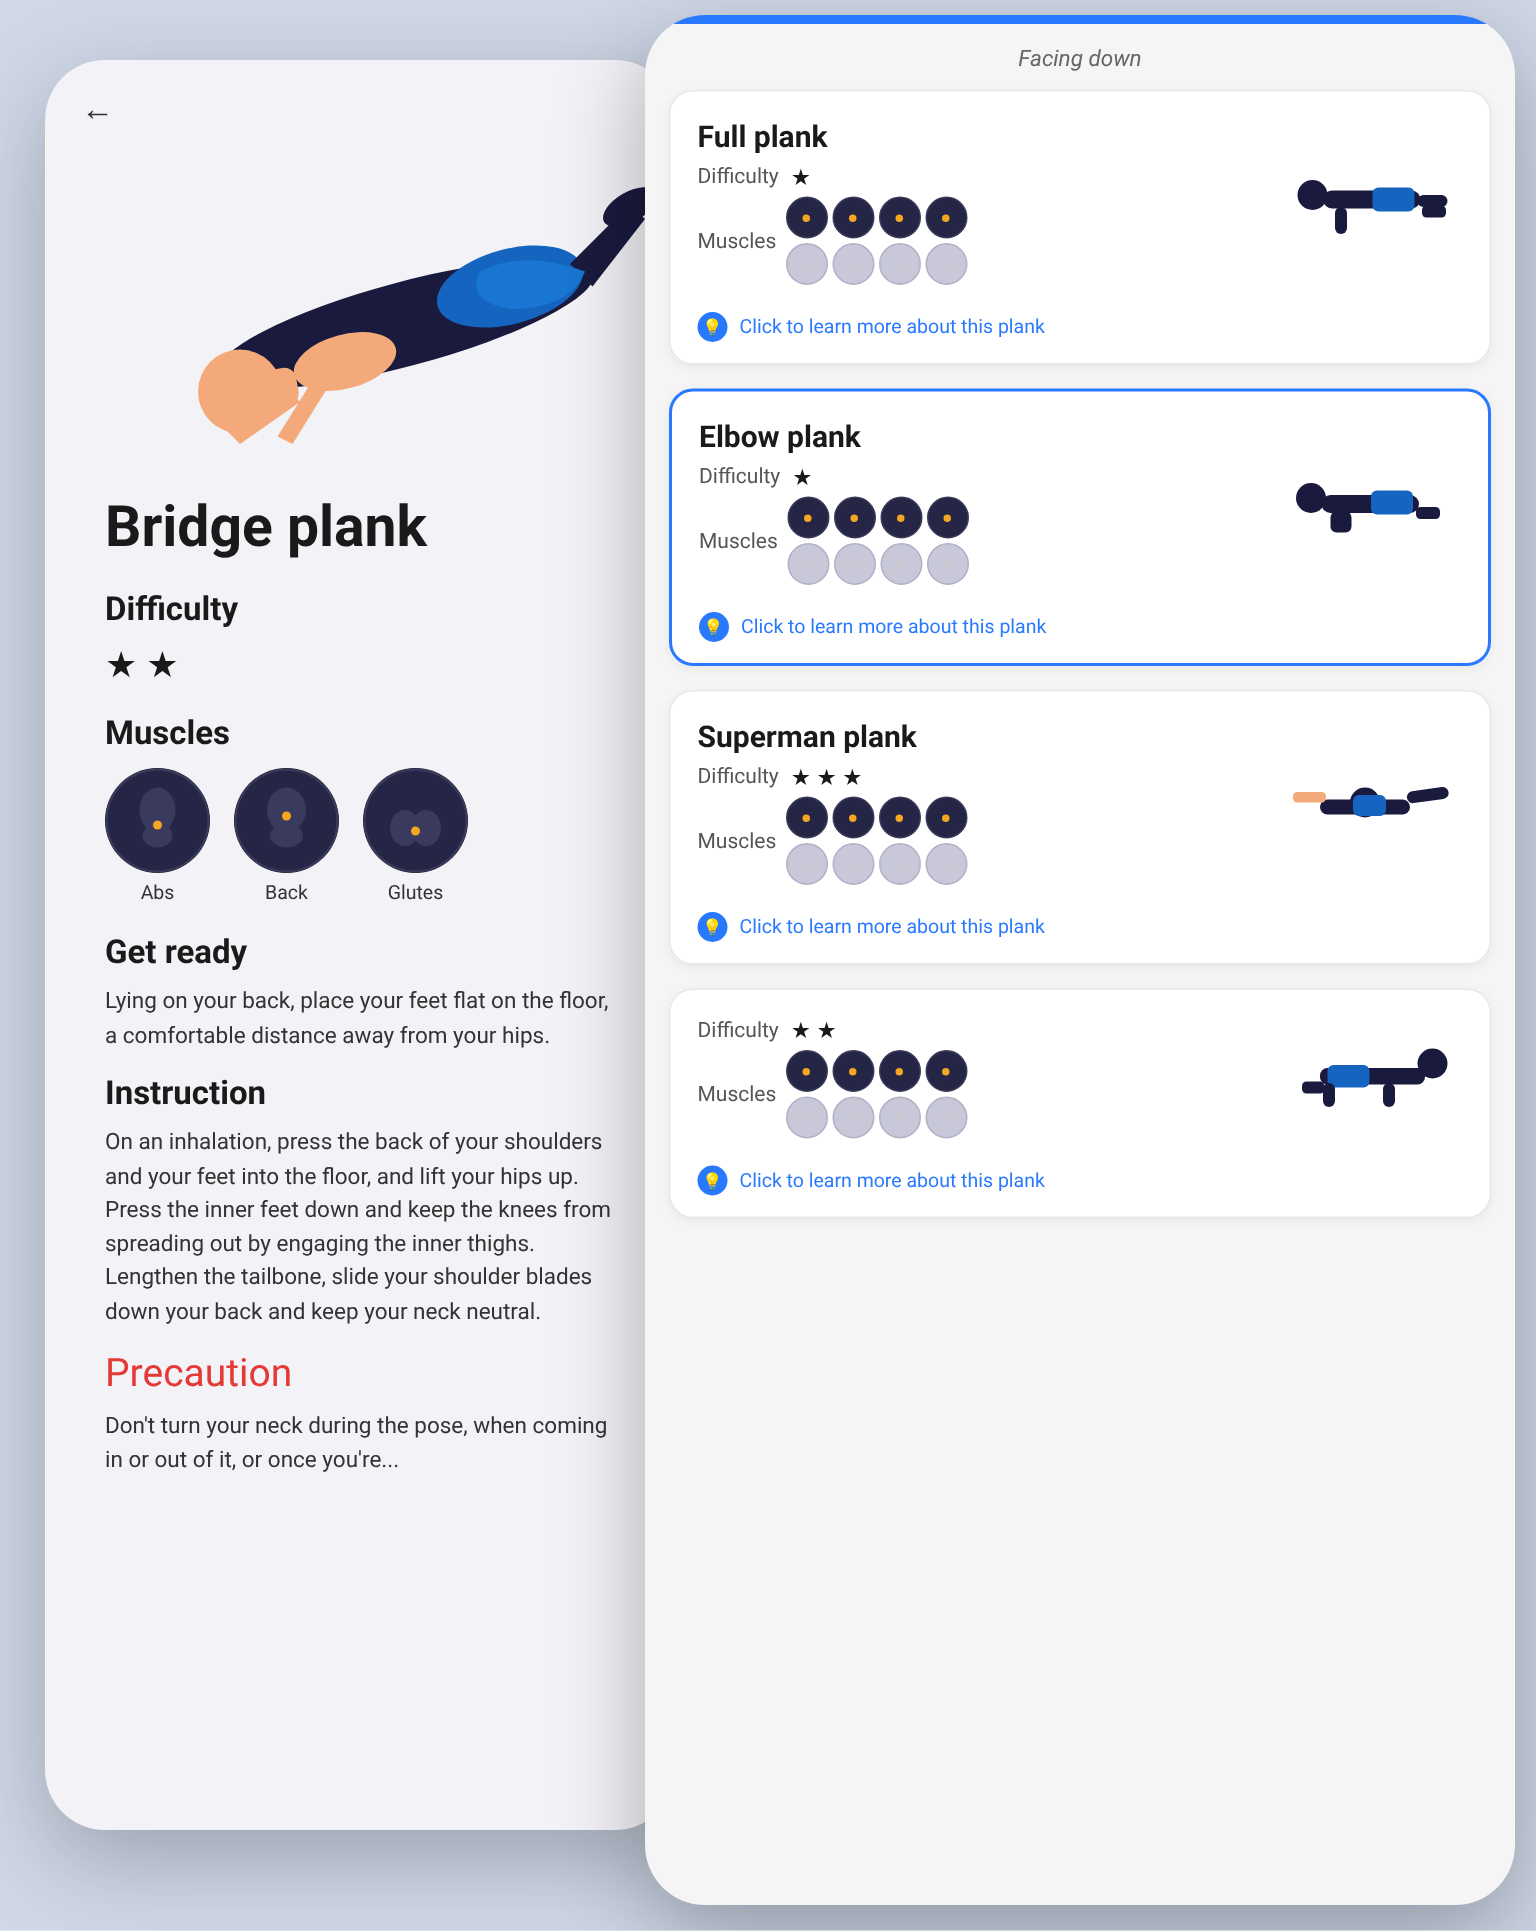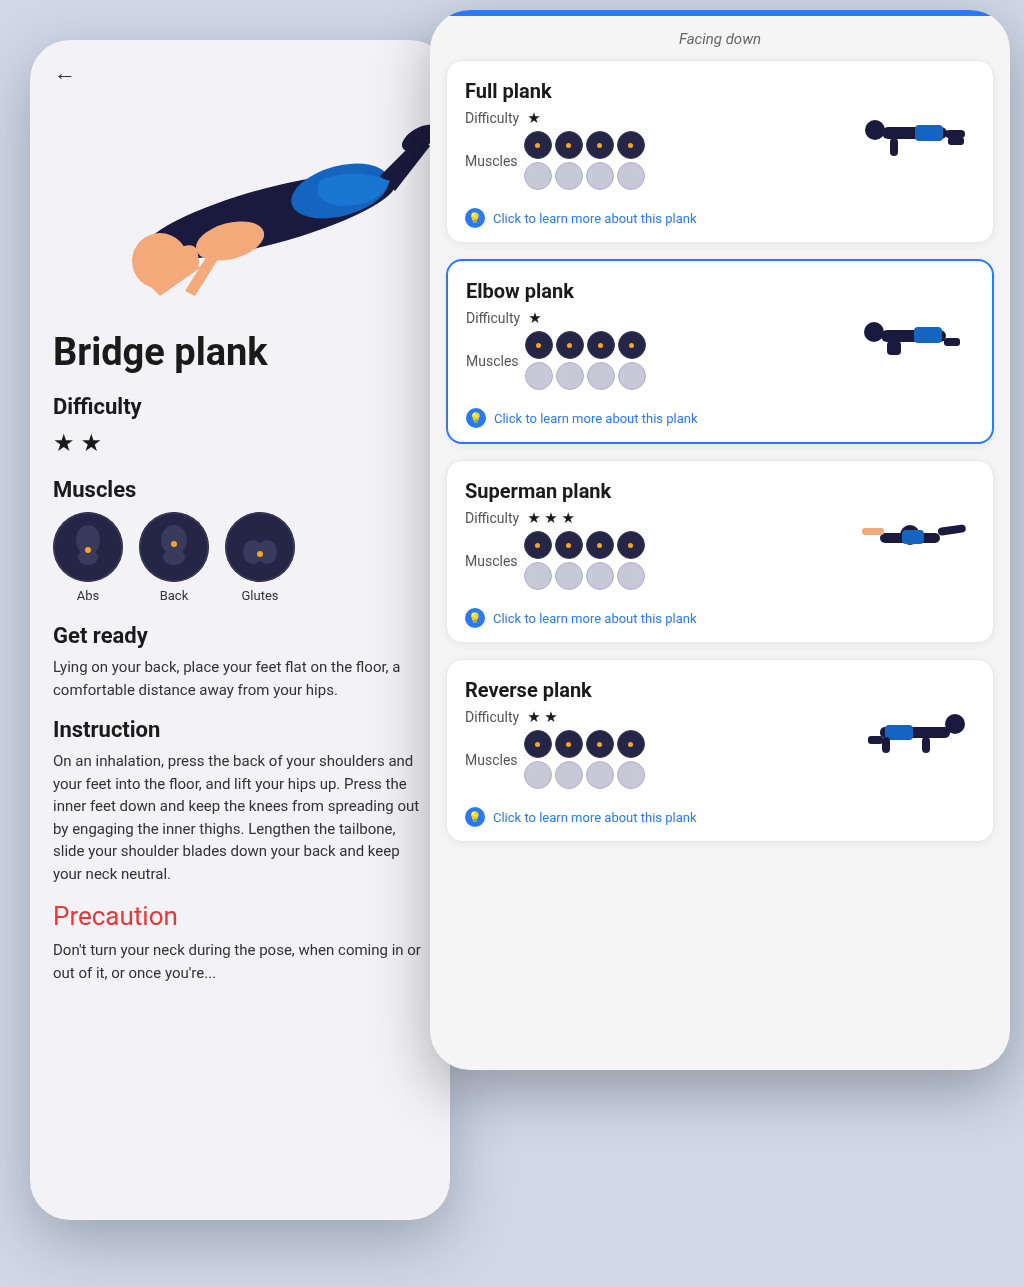--- a/index.html
+++ b/index.html
@@ -24,21 +24,21 @@
       box-shadow: 0 20px 60px rgba(0,0,0,0.25);
       overflow: hidden;
     }
 
     
     .phone-right {
       position: absolute;
       left: 430px;
       top: 10px;
       width: 580px;
-      height: 1060px;
+      height: 1260px;
       background: #f5f5f5;
       border-radius: 40px;
       box-shadow: 0 20px 60px rgba(0,0,0,0.3);
       overflow: hidden;
     }
 
     
     .phone-right::before {
       content: '';
       position: absolute;
@@ -67,21 +67,21 @@
     }
 
     .exercise-image {
       width: 100%;
       height: 220px;
       position: relative;
       overflow: hidden;
     }
 
     .left-body-content {
-      padding: 24px 23px 20px;
+      padding: 24px 40px 20px;
     }
 
     .exercise-title {
       font-size: 38px;
       font-weight: 700;
       color: #1a1a1a;
       margin-bottom: 20px;
     }
 
     .section-heading {
@@ -590,21 +590,20 @@
       <div class="card-learn-more">
         <div class="bulb-icon">💡</div>
         <span class="learn-more-text">Click to learn more about this plank</span>
       </div>
     </div>
 
 
     <div class="exercise-card">
       <div class="card-header">
         <div class="card-left">
-          <div class="card-title">Reverse plank</div>
           <div class="card-difficulty-row">
             <span class="card-difficulty-label">Difficulty</span>
             <div class="card-stars">★ ★</div>
           </div>
           <div class="card-muscles-row">
             <span class="card-muscles-label">Muscles</span>
             <div class="muscles-two-rows">
               <div class="muscles-row-line">
                 <div class="mini-muscle">
                     <span class="mini-dot"></span>

